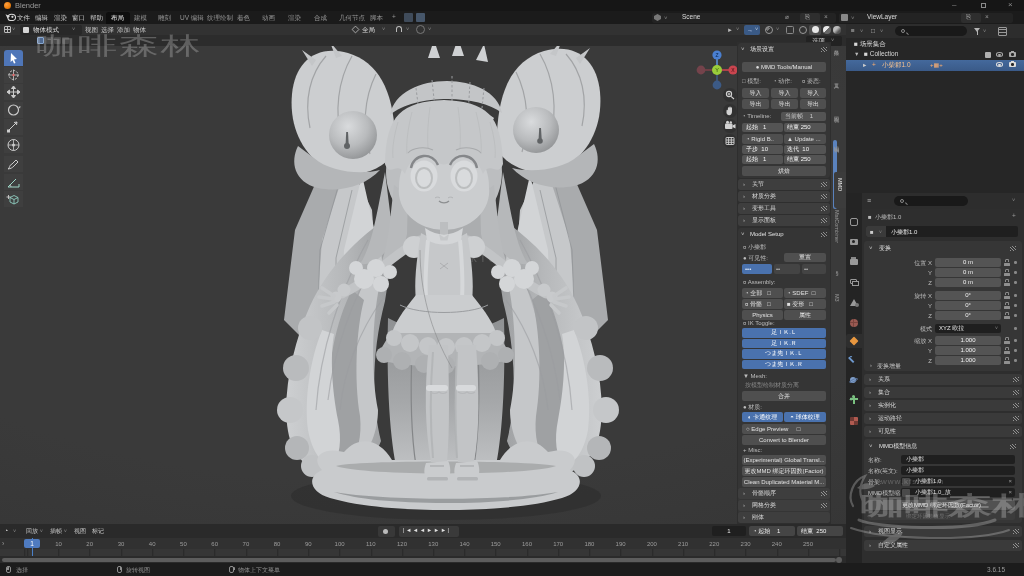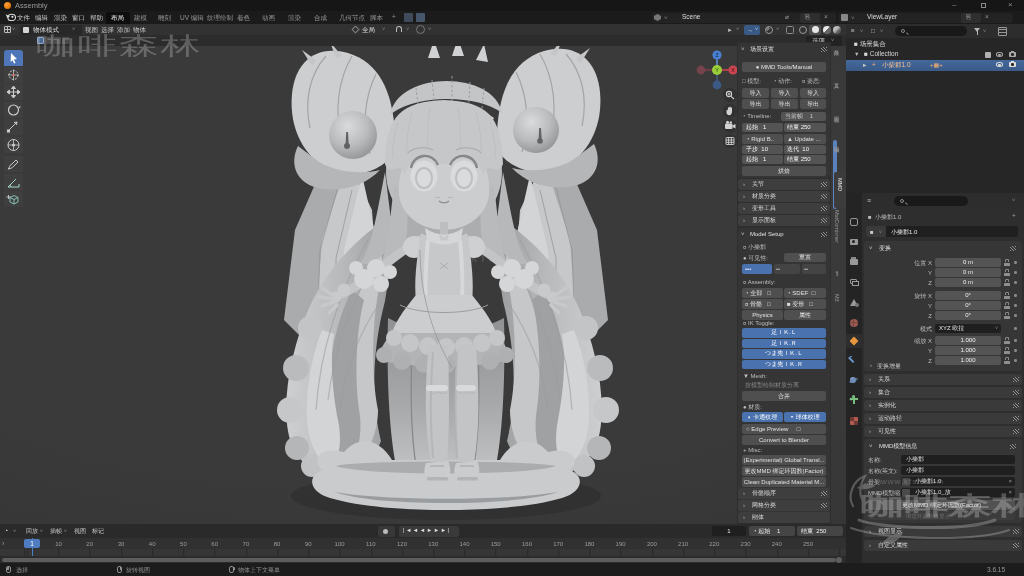--- a/index.html
+++ b/index.html
@@ -10,21 +10,21 @@
 .ph{position:absolute;background:#3e3e3e;border-radius:2.5px;color:#d8d8d8;font-size:6px;line-height:11px;height:11px;padding-left:14px;white-space:nowrap;overflow:hidden}
 .ph:before{content:"›";position:absolute;left:5px;top:0;color:#bbb}
 .dots{position:absolute;right:3px;top:3px;width:6px;height:5px;opacity:.45;background:repeating-linear-gradient(45deg,#fff 0 .8px,transparent .8px 2.2px)}
 .fld{position:absolute;background:#545454;border-radius:2px;color:#f2f2f2;font-size:6px;text-align:center;line-height:9px;height:9px;white-space:nowrap}
 .dfld{position:absolute;background:#1f1f1f;border-radius:2px;color:#e8e8e8;font-size:6px;line-height:9px;height:9px;white-space:nowrap}
 .lbl{position:absolute;color:#bdbdbd;font-size:6px;line-height:1;white-space:nowrap}
 </style></head><body>
 
 <div class="a" id="titlebar" style="left:0;top:0;width:1024px;height:11px;background:#161616">
  <div class="a" style="left:4px;top:2px;width:7px;height:7px;border-radius:50%;background:radial-gradient(circle at 35% 35%,#ff9f3e,#e87d0d 60%,#b55a08)"></div>
- <div class="a tx" style="left:15px;top:2px;font-size:7.5px;color:#9a9a9a">Assembly</div>
+ <div class="a tx" style="left:15px;top:2px;font-size:7.5px;color:#9a9a9a">Blender</div>
  <div class="a tx" style="left:952px;top:1px;font-size:8px;color:#8a8a8a;letter-spacing:16px">–</div>
  <div class="a" style="left:981px;top:3px;width:5px;height:5px;border:1px solid #8a8a8a"></div>
  <div class="a tx" style="left:1008px;top:1px;font-size:8px;color:#8a8a8a">×</div>
 </div>
 
 <div class="a" id="topbar" style="left:0;top:11px;width:1024px;height:13px;background:#1b1b1b;font-size:6.5px;color:#c8c8c8">
  <svg class="a" style="left:5px;top:2px" width="11" height="8" viewBox="0 0 11 8">
       <ellipse cx="6.7" cy="4.4" rx="3.8" ry="3.2" fill="none" stroke="#d8d8d8" stroke-width="1.1"></ellipse>
       <circle cx="7.4" cy="3.8" r="1.1" fill="#d8d8d8"></circle>
       <path d="M0.5 1.2 L5 3.2 L2.5 5.2 Z" fill="#d8d8d8"></path>

